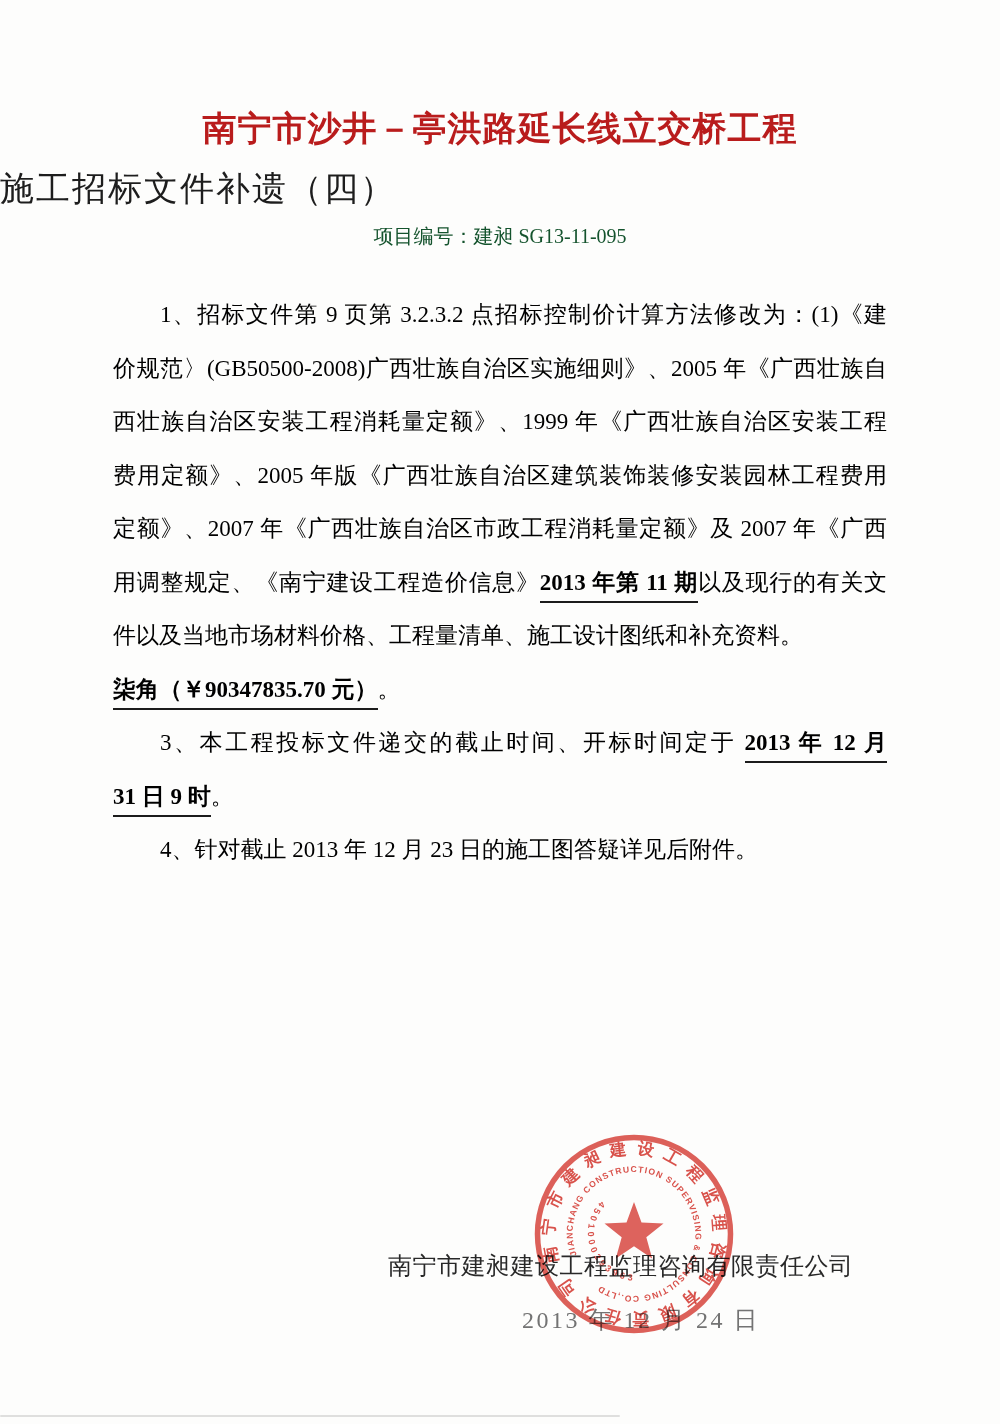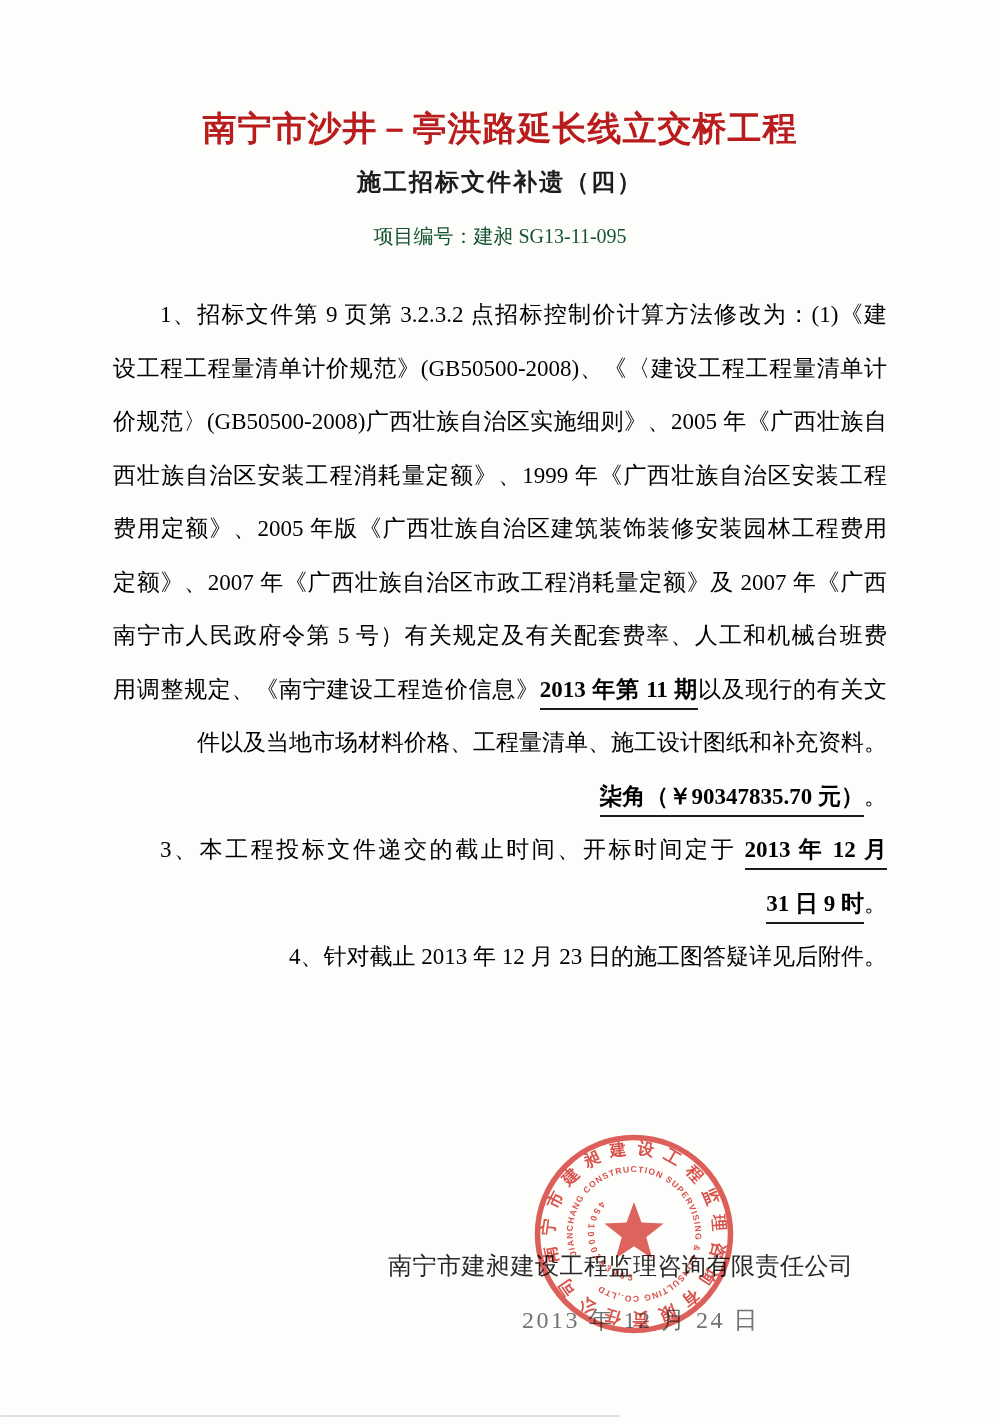--- a/index.html
+++ b/index.html
@@ -26,24 +26,23 @@
     font-size: 34px;
     font-weight: 700;
     letter-spacing: 1px;
     color: #b91c1c;
   }
   .title-2 {
     position: absolute;
     top: 166px;
     left: 0;
     width: 100%;
-    text-align: center;
     font-family: "Liberation Sans", "DejaVu Sans", sans-serif;
-    font-size: 24px;
-    font-weight: 700;
+    font-size: 34px;
+    font-weight: 400;
     letter-spacing: 2px;
     color: #1d1d1d;
   }
   .proj-no {
     position: absolute;
     top: 223px;
     left: 0;
     width: 100%;
     text-align: center;
     font-size: 20px;
@@ -54,21 +53,21 @@
     top: 288px;
     left: 113px;
     width: 774px;
     font-size: 23px;
     color: #000000;
   }
   .line {
     line-height: 53.5px;
     height: 53.5px;
     white-space: nowrap;
-    text-align: right;
+    text-align: left;
   }
   .line.fill {
     white-space: normal;
     text-align: justify;
     text-align-last: justify;
     text-justify: inter-character;
   }
   .line.indent { text-indent: 47px; }
   .em {
     font-weight: 700;
@@ -135,26 +134,24 @@
 <body>
 
 <div class="page">
 
   <div class="title-1">南宁市沙井－亭洪路延长线立交桥工程</div>
   <div class="title-2">施工招标文件补遗（四）</div>
   <div class="proj-no">项目编号：建昶 SG13-11-095</div>
 
   <div class="doc-body" id="docBody">
       <div class="line fill indent"><span>1、招标文件第 9 页第 3.2.3.2 点招标控制价计算方法修改为：(1)《建</span></div>
-      <div class="line fill"><span>设工程工程量清单计价规范》(GB50500-2008)、《〈建设工程工程量清单计</span></div>
       <div class="line fill"><span>价规范〉(GB50500-2008)广西壮族自治区实施细则》、2005 年《广西壮族自</span></div>
       <div class="line fill"><span>西壮族自治区安装工程消耗量定额》、1999 年《广西壮族自治区安装工程</span></div>
       <div class="line fill"><span>费用定额》、2005 年版《广西壮族自治区建筑装饰装修安装园林工程费用</span></div>
       <div class="line fill"><span>定额》、2007 年《广西壮族自治区市政工程消耗量定额》及 2007 年《广西</span></div>
-      <div class="line fill"><span>南宁市人民政府令第 5 号）有关规定及有关配套费率、人工和机械台班费</span></div>
       <div class="line fill"><span>用调整规定、《南宁建设工程造价信息》</span><span class="em">2013 年第 11 期</span><span>以及现行的有关文</span></div>
       <div class="line"><span>件以及当地市场材料价格、工程量清单、施工设计图纸和补充资料。</span></div>
       <div class="line"><span class="em">柒角（￥90347835.70 元）</span><span>。</span></div>
       <div class="line fill indent"><span>3、本工程投标文件递交的截止时间、开标时间定于 </span><span class="em">2013 年 12 月</span></div>
       <div class="line"><span class="em">31 日 9 时</span><span>。</span></div>
       <div class="line indent"><span>4、针对截止 2013 年 12 月 23 日的施工图答疑详见后附件。</span></div>
     </div>
 
   <div class="company-sig">南宁市建昶建设工程监理咨询有限责任公司</div>
   <div class="sig-date">2013 年 12 月 24 日</div>

